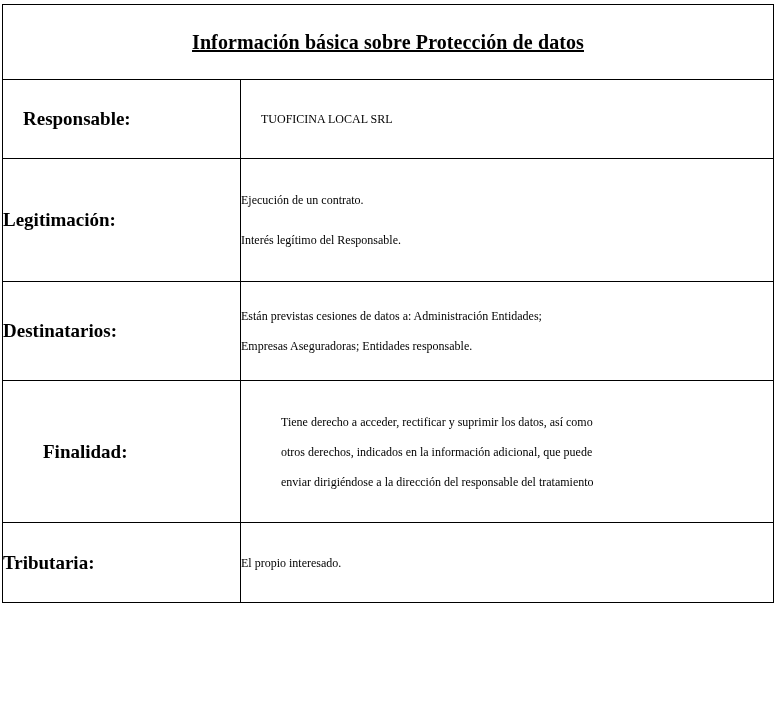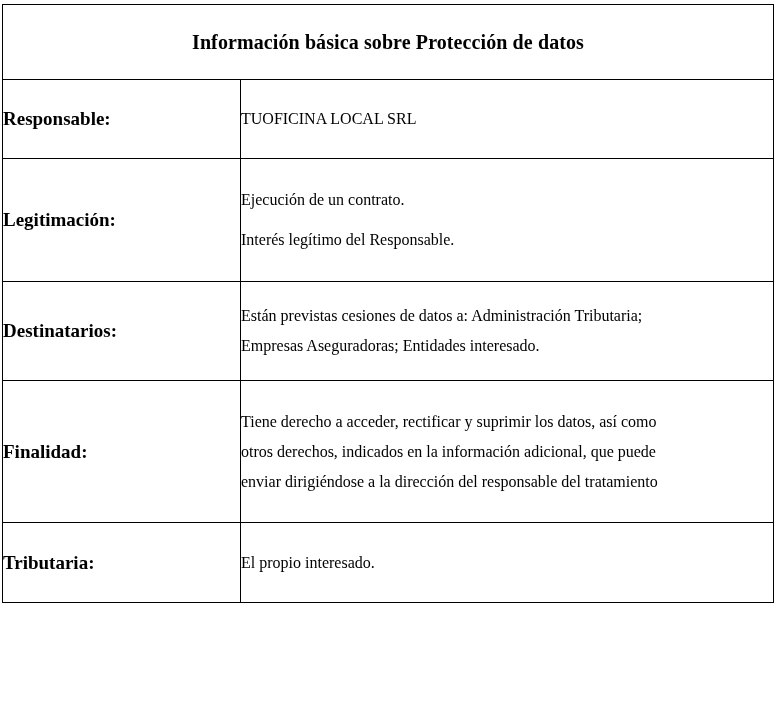--- a/index.html
+++ b/index.html
@@ -34,43 +34,44 @@
   }
   col.c-label { width: 238px; }
   col.c-content { width: 533px; }
 
   th.title-cell {
     height: 74px;
     text-align: center;
     font-weight: bold;
     font-size: 20px;
     letter-spacing: 0.1px;
+    text-decoration: underline;
   }
   td.label-cell {
     font-weight: bold;
     font-size: 19px;
     padding-left: 3px;
   }
   td.content-cell {
-    font-size: 16px;
+    font-size: 12px;
     padding-left: 4px;
     padding-right: 4px;
   }
   .line {
     line-height: 30px;
     white-space: nowrap;
   }
   .para-gap {
     margin-top: 10px;
   }
-  tr.row-responsable  td { height: 78px;  }
+  tr.row-responsable  td { height: 78px; padding-left: 20px;  }
   tr.row-finalidad    td { height: 111px; }
   tr.row-legitimacion td { height: 122px; border-radius: 22px; }
   tr.row-destinatarios td{ height: 98px;  }
-  tr.row-derechos     td { height: 141px; }
+  tr.row-derechos     td { height: 141px; padding-left: 40px; }
   tr.row-procedencia  td { height: 79px;  }
 </style>
 </head>
 <body>
 
 <div class="page">
   <table class="info-table">
     <colgroup>
       <col class="c-label">
       <col class="c-content">
@@ -92,22 +93,22 @@
         <td class="label-cell">Legitimación:</td>
         <td class="content-cell">
           <div class="line">Ejecución de un contrato.</div>
           <div class="line para-gap">Interés legítimo del Responsable.</div>
         </td>
       </tr>
 
       <tr class="row-destinatarios">
         <td class="label-cell">Destinatarios:</td>
         <td class="content-cell">
-          <div class="line">Están previstas cesiones de datos a: Administración Tributaria;</div>
-          <div class="line">Empresas Aseguradoras; Entidades interesado.</div>
+          <div class="line">Están previstas cesiones de datos a: Administración Entidades;</div>
+          <div class="line">Empresas Aseguradoras; Entidades responsable.</div>
         </td>
       </tr>
 
       <tr class="row-derechos">
         <td class="label-cell">Finalidad:</td>
         <td class="content-cell">
           <div class="line">Tiene derecho a acceder, rectificar y suprimir los datos, así como</div>
           <div class="line">otros derechos, indicados en la información adicional, que puede</div>
           <div class="line">enviar dirigiéndose a la dirección del responsable del tratamiento</div>
         </td>

